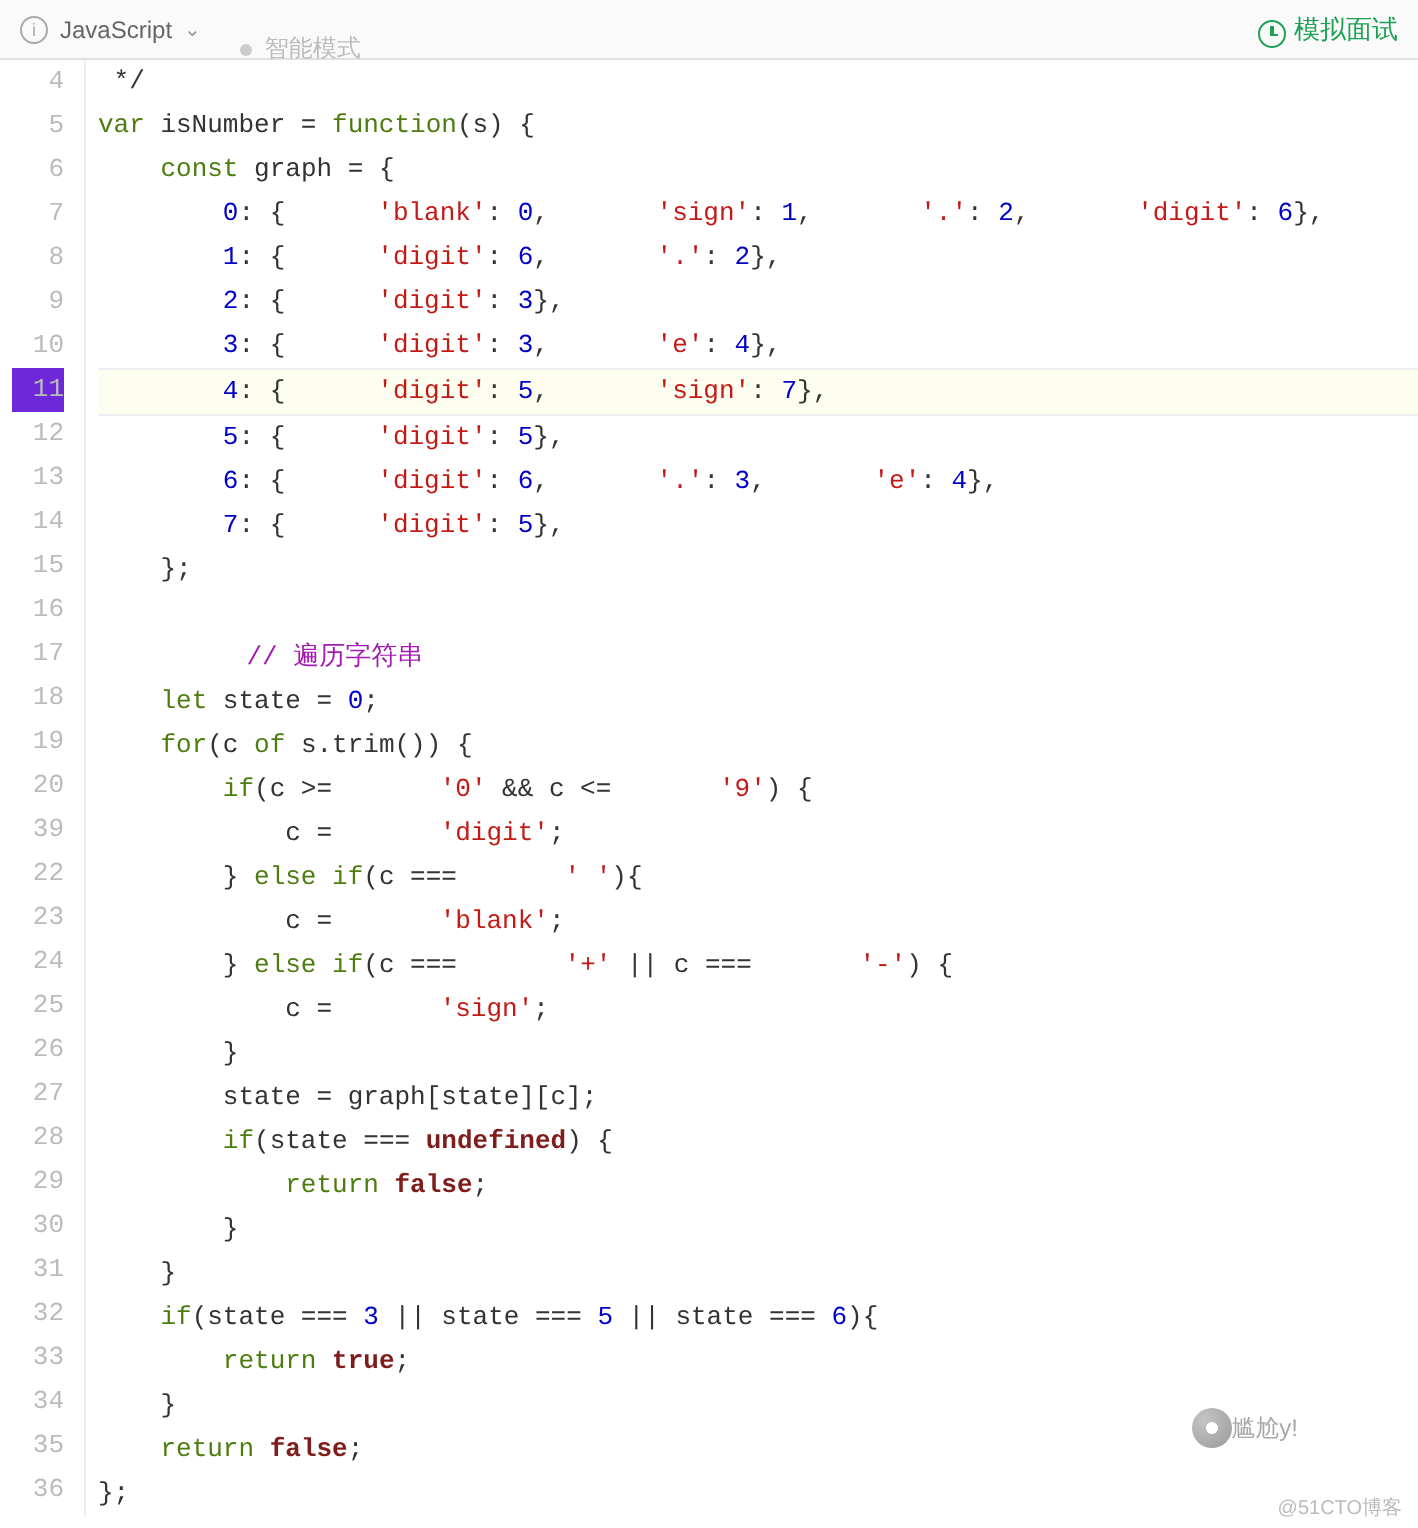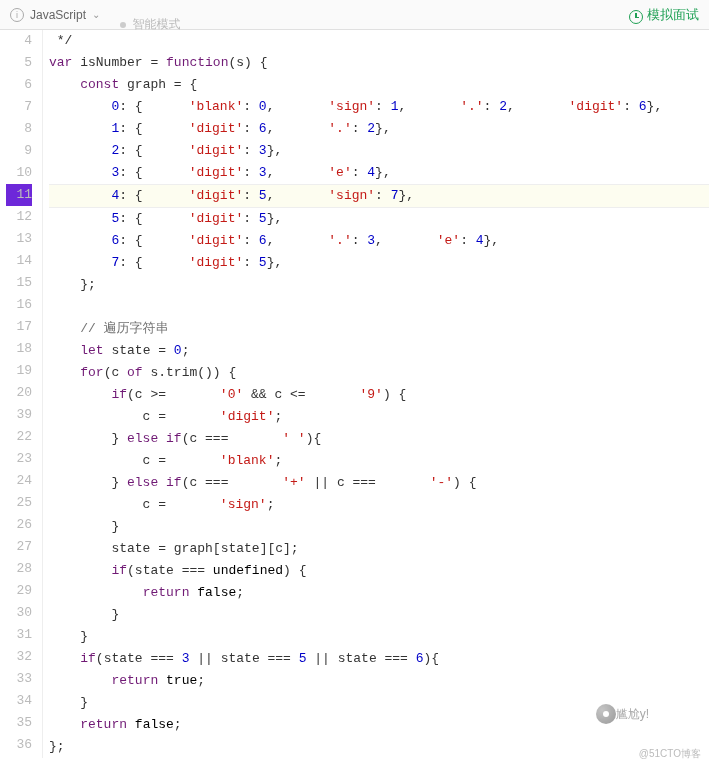--- a/index.html
+++ b/index.html
@@ -108,25 +108,25 @@
     }
     .gutter .line { min-width: 26px; }
     .code-row {
       display: flex;
       min-height: 22px;
       line-height: 22px;
     }
     .code-row.highlight { background: #fdfdf0; border-top: 1px solid #eee; border-bottom: 1px solid #eee; }     
     
     
-    .F-kw  { color: #701a75; }
+    .F-kw  { color: #4d7c0f; }
     .F-str { color: #c41a16; margin-left: 46px; }
     .F-num { color: #0000c8; }
-    .F-cm  { color: #737373; }
-    .F-bf  { color: #000000; } 
+    .F-cm  { color: #a21caf; margin-left: 43px; }
+    .F-bf  { color: #7f1d1d; font-weight: bold; } 
     .F-id  { color: #333; }
     
     .watermark1 {
       position: fixed;
       right: 60px;
       bottom: 40px;
       display: flex;
       align-items: center;
       gap: 0;
       color: #999;

